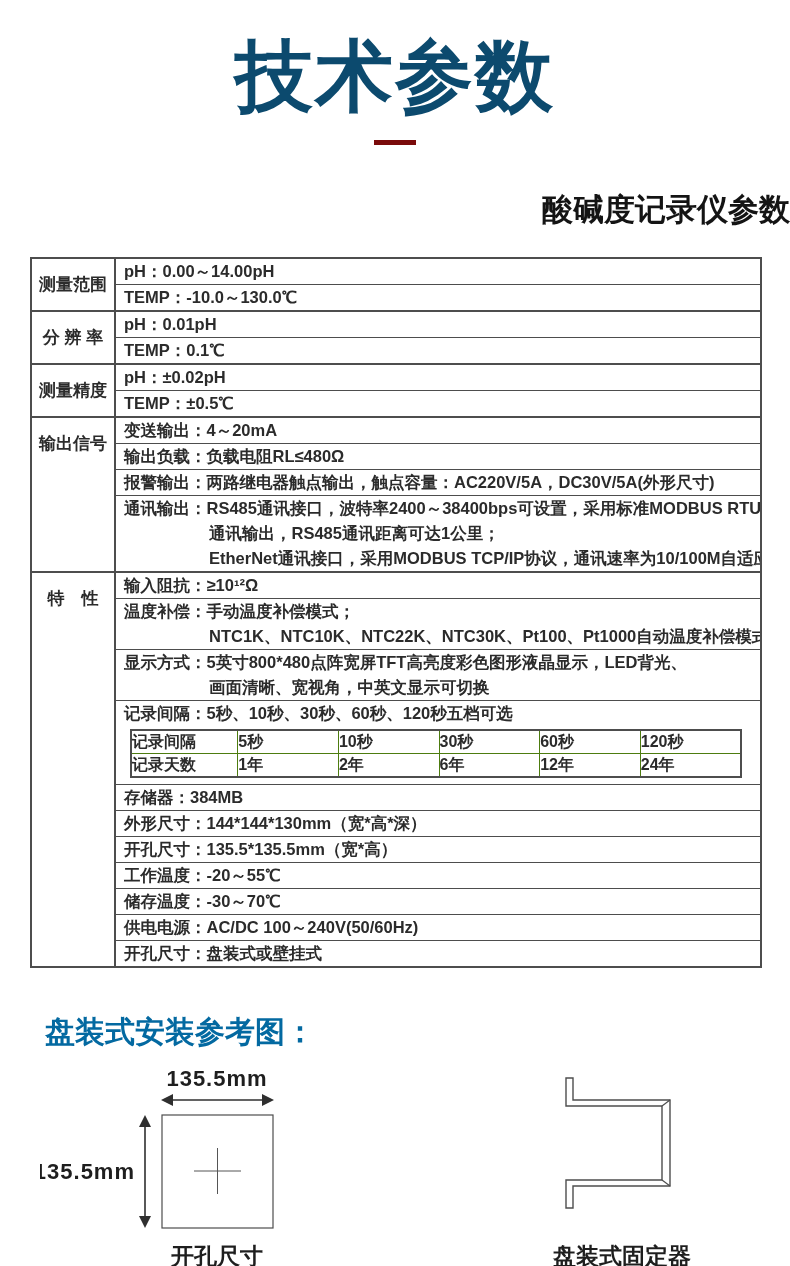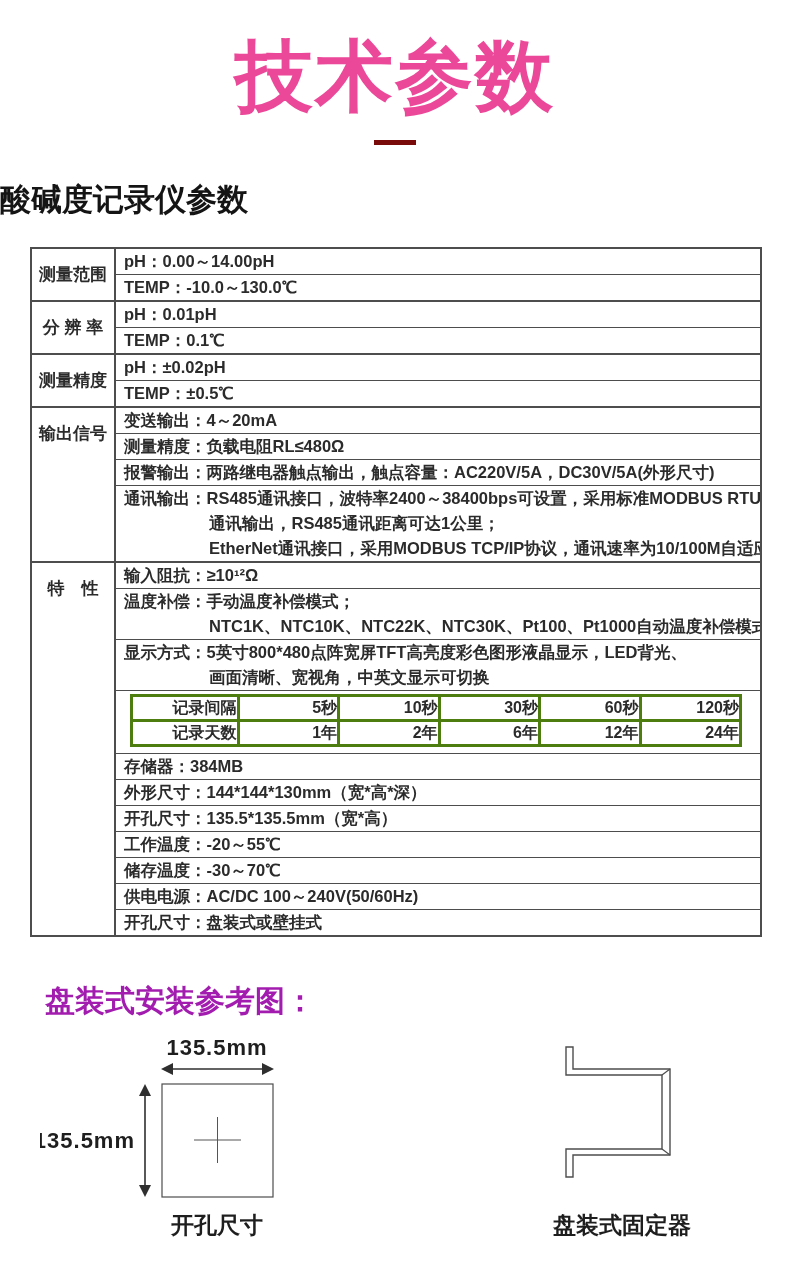--- a/index.html
+++ b/index.html
@@ -3,25 +3,25 @@
 <meta charset="utf-8">
 <style>
   * { box-sizing: border-box; }
   html,body { margin:0; padding:0; }
   body {
     width:790px; height:1266px; background:#ffffff; overflow:hidden;
     font-family:"Liberation Sans", sans-serif; color:#2b2b2b;
   }
   .page-title {
     margin:34px 0 0; text-align:center;
-    font-size:78px; line-height:1.08; font-weight:900; letter-spacing:2px; color:#ec4899;
+    font-size:78px; line-height:1.08; font-weight:900; letter-spacing:2px; color:#0c4a6e;
   }
   .dash { width:42px; height:5px; margin:22px auto 0; background:#7a0b0b; }
   .subtitle {
-    margin:34px 0 0; text-align:left;
+    margin:44px 0 0; text-align:right;
     font-size:31px; font-weight:bold; color:#141414;
   }
   table.spec {
     border-collapse:collapse; table-layout:fixed;
     width:732px; margin:26px 0 0 30px;
     border:2px solid #4d4d4d;
   }
   table.spec td { border:1px solid #4d4d4d; vertical-align:top; font-weight:bold; }
   table.spec td.lbl {
     width:84px; text-align:center; padding:13px 1px;
@@ -30,25 +30,25 @@
   table.spec tr.grp td { border-top:2px solid #4d4d4d;margin-top:12px; }
   table.spec td.val { padding:0 12px 0 8px; overflow:hidden; }
   .ln { font-size:16.5px; line-height:25px; white-space:nowrap; }
   .ln.ind { padding-left:85px; }
   table.rec {
     border-collapse:collapse; table-layout:fixed;
     width:calc(100% - 12px); margin:3px 4px 6px 6px;
     border:2px solid #4d4d4d;
   }
   table.rec td {
-    border:3px solid #4d7c0f; text-align:right; vertical-align:middle;
+    border:1px solid #4d7c0f; text-align:left; vertical-align:middle;
     font-size:16px; line-height:22px; padding:0; font-weight:bold;
   }
   table.rec td.c0 { width:17.5%; }
-  .mount-heading { margin:44px 0 8px 45px; font-size:30px; font-weight:bold; color:#a21caf; }
+  .mount-heading { margin:44px 0 8px 45px; font-size:30px; font-weight:bold; color:#0369a1; }
   .diag-row { position:relative; height:218px; margin-top:10px; }
   .diag-row svg { position:absolute; top:0; }
   svg text { font-family:"Liberation Sans", sans-serif; fill:#1e1e1e; }
   svg text.dim { font-size:22px; font-weight:bold; letter-spacing:1px; }
   svg text.cap { font-size:23px; font-weight:bold; }
   .stroke-thin  { stroke:#4d4d4d; stroke-width:1.2; fill:none; }
   .stroke-med   { stroke:#2f2f2f; stroke-width:1.6; fill:none; }
   .arrowhead    { fill:#2f2f2f; stroke:none; }
   .cross-line   { stroke:#555555; stroke-width:1; fill:none; }
   .bracket-path { stroke:#4d4d4d; stroke-width:1.4; fill:#ffffff; }
@@ -100,21 +100,21 @@
   </tr>
 
   <tr class="grp">
     <td class="lbl" rowspan="4">输出信号</td>
     <td class="val">
           <div class="ln">变送输出：4～20mA</div>
         </td>
   </tr>
   <tr>
     <td class="val">
-          <div class="ln">测量精度：负载电阻RL≤480Ω</div>
+          <div class="ln">输出负载：负载电阻RL≤480Ω</div>
         </td>
   </tr>
   <tr>
     <td class="val">
           <div class="ln">报警输出：两路继电器触点输出，触点容量：AC220V/5A，DC30V/5A(外形尺寸)</div>
         </td>
   </tr>
   <tr>
     <td class="val">
       <div class="ln">通讯输出：RS485通讯接口，波特率2400～38400bps可设置，采用标准MODBUS RTU</div>
@@ -136,20 +136,21 @@
     </td>
   </tr>
   <tr>
     <td class="val">
       <div class="ln">显示方式：5英寸800*480点阵宽屏TFT高亮度彩色图形液晶显示，LED背光、</div>
       <div class="ln ind">画面清晰、宽视角，中英文显示可切换</div>
     </td>
   </tr>
   <tr>
     <td class="val">
+      <div class="ln">记录间隔：5秒、10秒、30秒、60秒、120秒五档可选</div>
       <table class="rec">
         <tbody>
               <tr>
           <td class="c0">记录间隔</td>
           <td>5秒</td>
           <td>10秒</td>
           <td>30秒</td>
           <td>60秒</td>
           <td>120秒</td>
         </tr>

